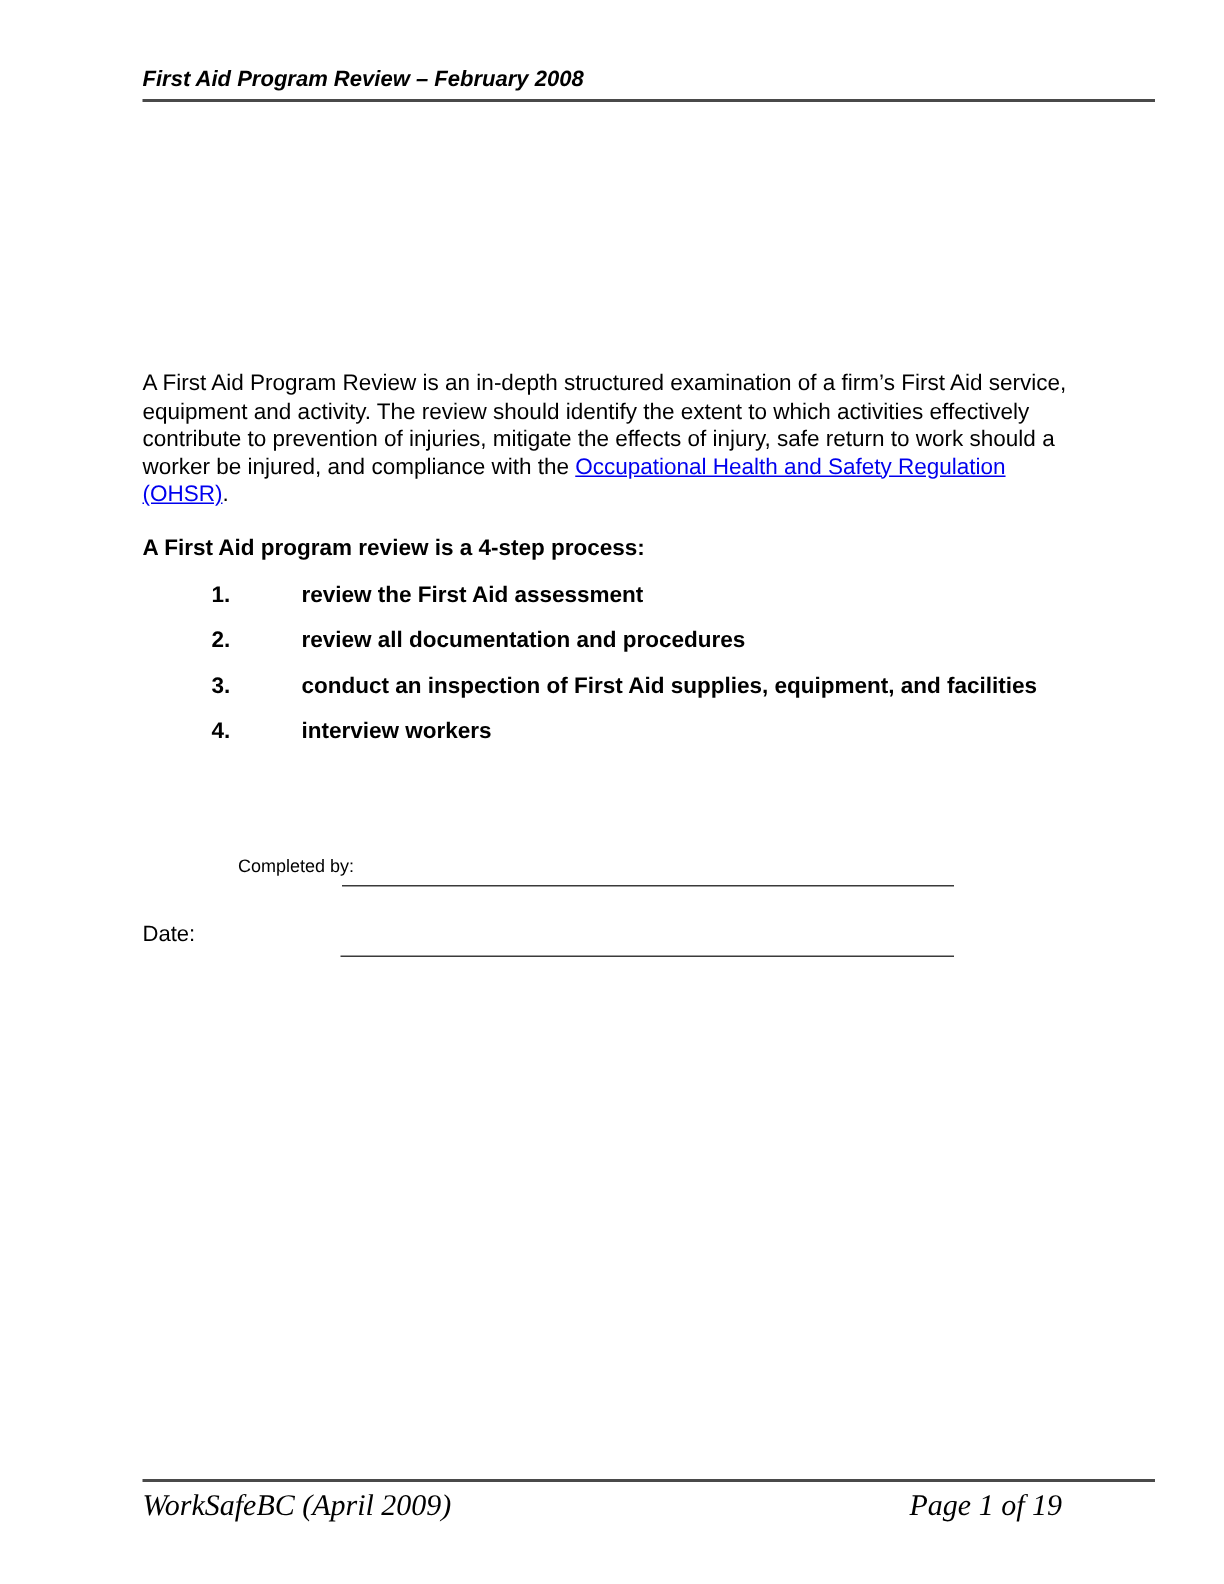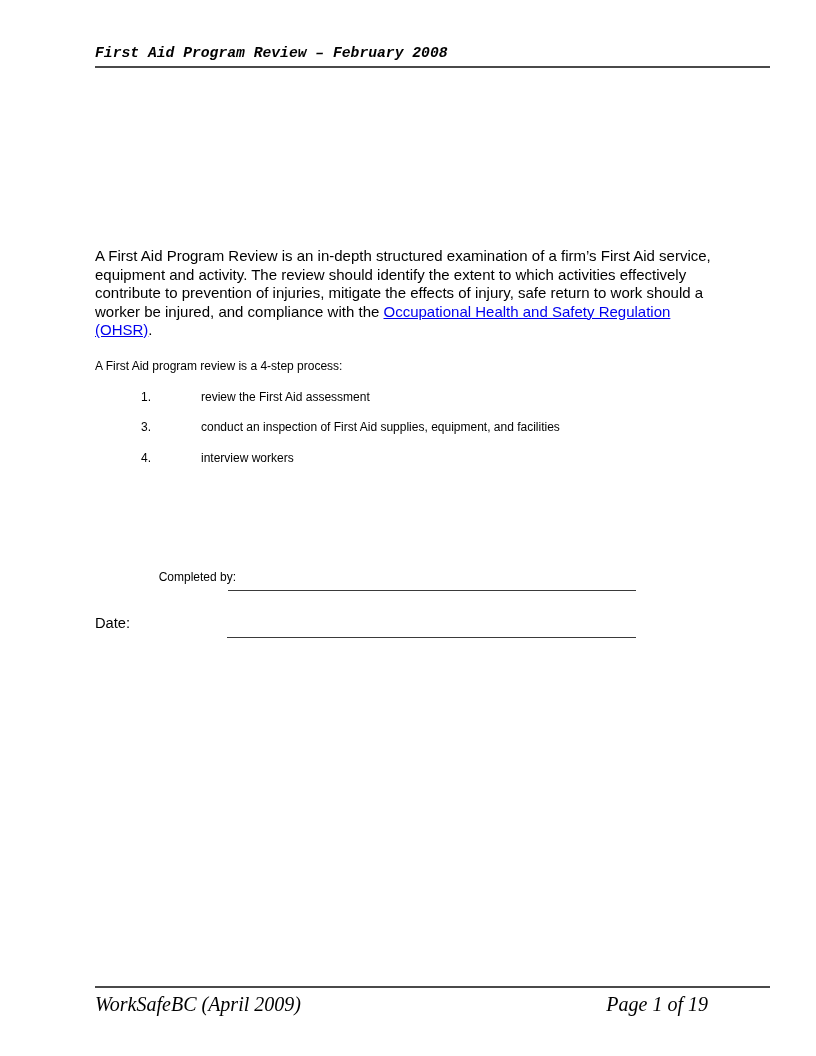--- a/index.html
+++ b/index.html
@@ -13,21 +13,21 @@
     overflow: hidden;
   }
   
   .page-header {
     position: absolute;
     left: 95px;
     top: 45px;
     width: 675px;
     border-bottom: 2px solid #4a4a4a;
     padding-bottom: 5px;
-    font-family: Liberation Mono, monospace;
+    font-family: Liberation Sans, sans-serif;
     font-style: italic;
     font-weight: bold;
     font-size: 14.7px;
   }
   
   .title-block {
     position: absolute;
     left: 95px;
     top: 162px;
     width: 675px;
@@ -57,22 +57,23 @@
   .doc-link {
     color: #0000EE;
     text-decoration: underline;
     cursor: pointer;
   }
   .process {
     position: absolute;
     left: 95px;
     top: 357px;
     width: 690px;
-    font-size: 12px;
+    font-size: 15px;
     line-height: 18.5px;
+    font-weight: bold;
   }
   .step { padding-left: 46px; white-space: nowrap; margin-top: 12px; }
   .step-num { display: inline-block; width: 60px; }
   
   .label-completed {
     position: absolute;
     left: 109px;
     top: 568px;
     width: 127px;
     text-align: right;
@@ -128,20 +129,23 @@
     <div class="line"><span>worker be injured, and compliance with the </span><a class="doc-link">Occupational Health and Safety Regulation</a></div>
     <div class="line"><a class="doc-link">(OHSR)</a><span>.</span></div>
   </div>
 
   <div class="process">
     <div class="line">A First Aid program review is a 4-step process:</div>
     <div class="step">
       <span class="step-num">1.</span><span>review the First Aid assessment</span>
     </div>
     <div class="step">
+      <span class="step-num">2.</span><span>review all documentation and procedures</span>
+    </div>
+    <div class="step">
       <span class="step-num">3.</span><span>conduct an inspection of First Aid supplies, equipment, and facilities</span>
     </div>
     <div class="step">
       <span class="step-num">4.</span><span>interview workers</span>
     </div>
   </div>
 
   <div class="label-completed">Completed by:</div>
   <div class="blank-line blank-completed"></div>
 

